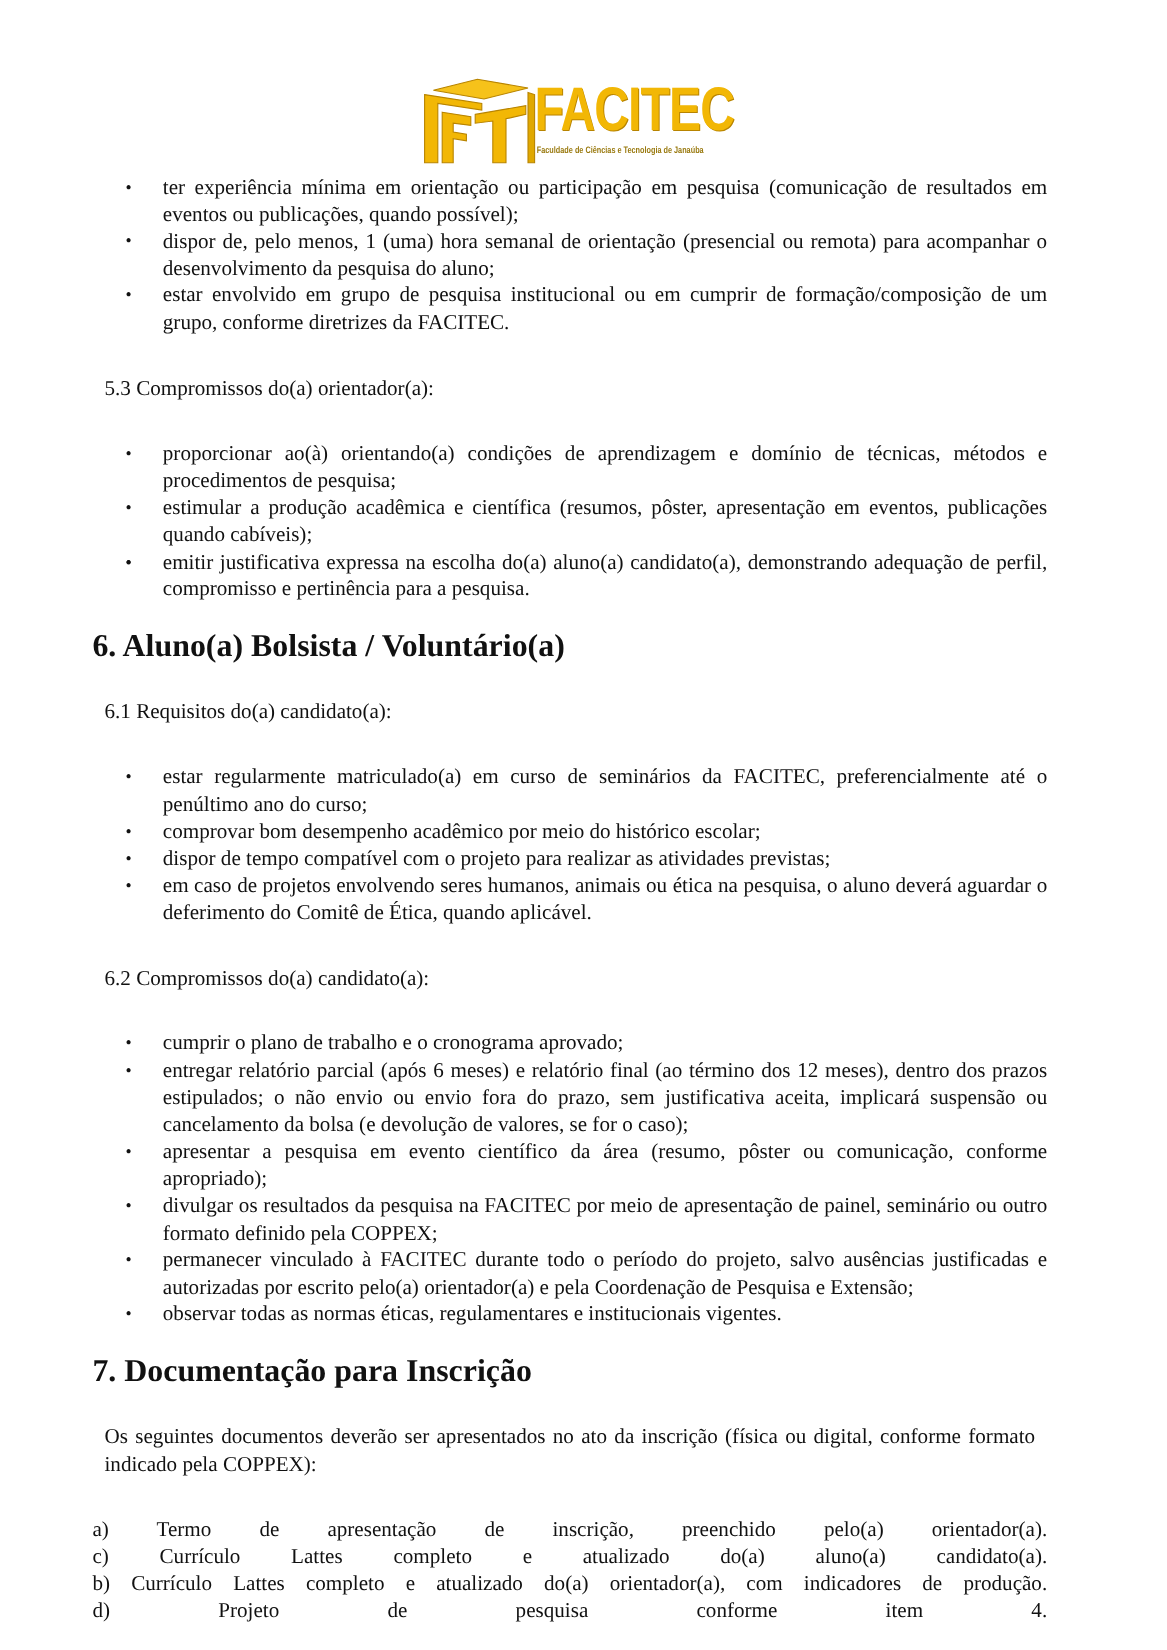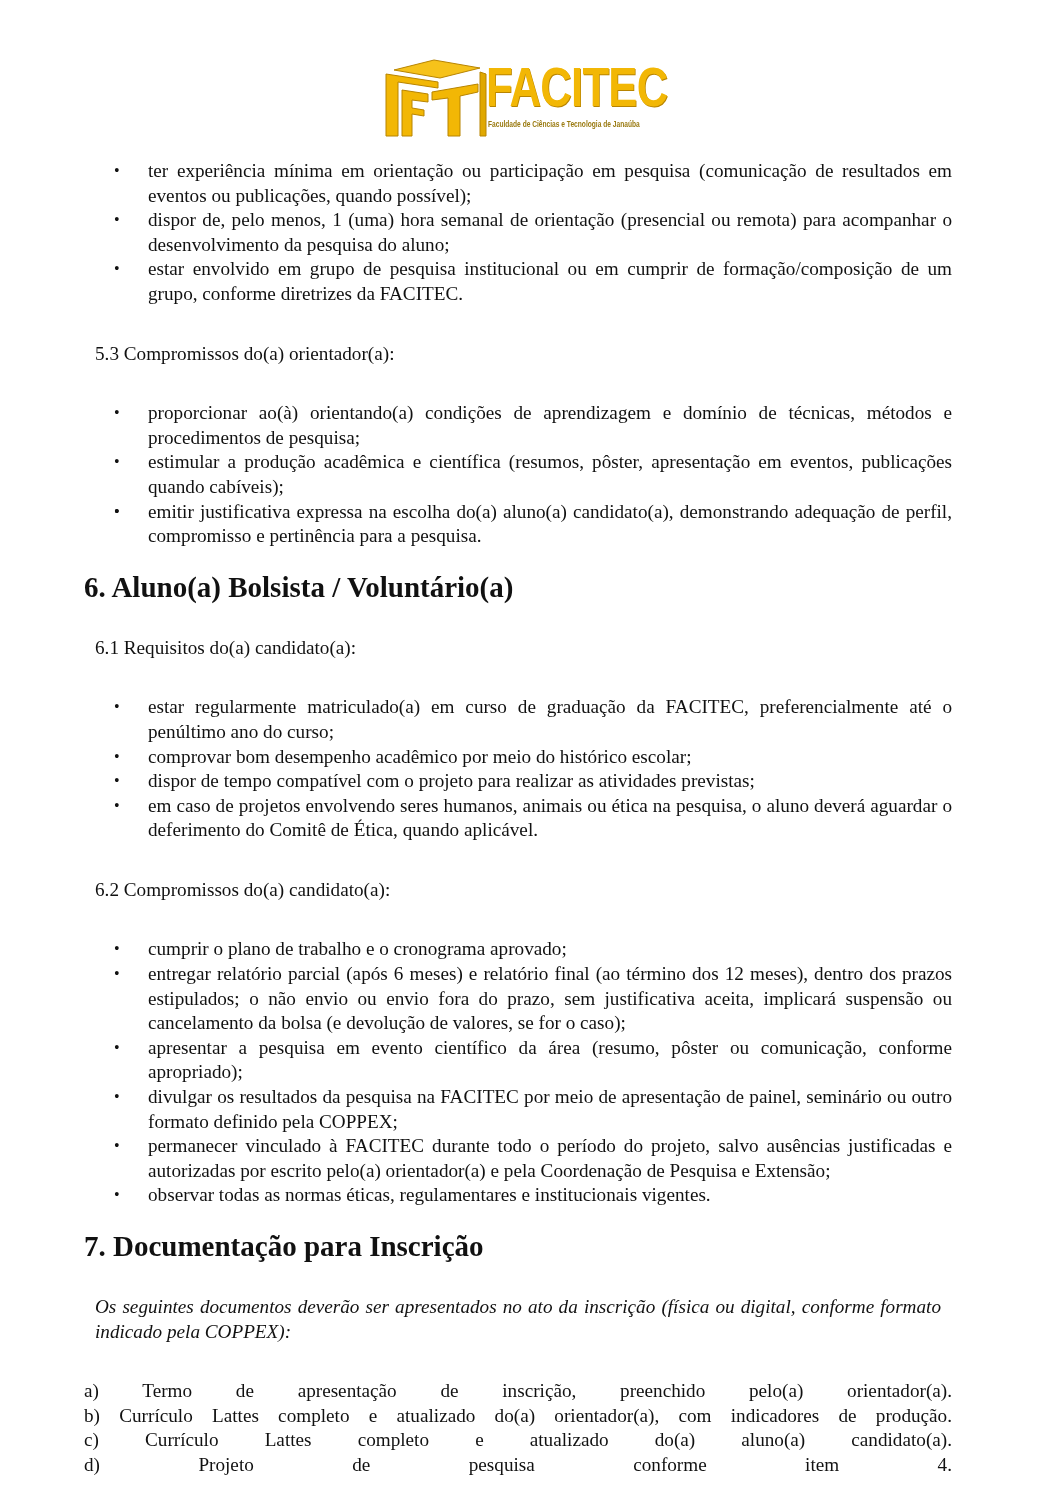--- a/index.html
+++ b/index.html
@@ -1,30 +1,30 @@
 <!DOCTYPE html>
 <html><head>
 <meta charset="utf-8">
 <style>
   html, body { margin: 0; padding: 0; background: #ffffff; }
   body { width: 1061px; height: 1500px; position: relative; overflow: hidden;
          font-family: "Liberation Serif", "DejaVu Serif", serif; color: #111; }
-  .logo { position: absolute; left: 380px; top: 56px; width: 290px; height: 84px; }
+  .logo { position: absolute; left: 380px; top: 68px; width: 290px; height: 84px; }
   .logo-text { position: absolute; left: 106px; top: 0px; font-family: "Liberation Sans", sans-serif;
                font-weight: bold; font-size: 56px; color: #f2b705; letter-spacing: -1px;
                transform: scaleX(0.78); transform-origin: left top; line-height: 62px;
                text-shadow: 1px 1px 0 #b88400; }
   .logo-sub { position: absolute; left: 108px; top: 63px; font-family: "Liberation Sans", sans-serif;
               font-weight: bold; font-size: 8.5px; color: #9a7a10; white-space: nowrap;
               transform: scaleX(0.78); transform-origin: left top; }
   .content { position: absolute; left: 84px; top: 159px; width: 868px; font-size: 19.2px; line-height: 24.6px; }
   ul { list-style: none; margin: 0; padding: 0; }
   li { position: relative; padding-left: 64px; text-align: justify; }
   li .bullet { position: absolute; left: 30px; top: 0; font-size: 16px; }
-  .justify { text-align: justify; font-style: italic; }
+  .justify { text-align: justify; }
   .para { margin: 11px; }
   h2 { font-size: 29px; font-weight: bold; margin: 0; line-height: 28px; }
   .gap-s { height: 24px; }
   .doc-line { text-align: justify; text-align-last: justify; }
   b { font-weight: normal; }
 </style>
 </head>
 <body>
 
 <div class="logo">
@@ -56,21 +56,21 @@
       <li><span class="bullet">•</span></li>
       <li><span class="bullet">•</span><span>emitir justificativa expressa na escolha do(a) aluno(a) candidato(a), demonstrando adequação de perfil, compromisso e pertinência para a pesquisa.</span></li>
     </ul>
 
   <div class="gap-s"></div>
   <h2>6. Aluno(a) Bolsista / Voluntário(a)</h2>
   <div class="gap-s"></div>
   <p class="para">6.1 Requisitos do(a) candidato(a):</p>
   <div class="gap-s"></div>
   <ul id="list-6-1">
-      <li><span class="bullet">•</span><span>estar regularmente matriculado(a) em curso de graduação da FACITEC, preferencialmente até o penúltimo ano do curso;</span></li>
+      <li><span class="bullet">•</span><span>estar regularmente matriculado(a) em curso de seminários da FACITEC, preferencialmente até o penúltimo ano do curso;</span></li>
       <li><span class="bullet">•</span><span>comprovar bom desempenho acadêmico por meio do histórico escolar;</span></li>
       <li><span class="bullet">•</span><span>dispor de tempo compatível com o projeto para realizar as atividades previstas;</span></li>
       <li><span class="bullet">•</span><span>em caso de projetos envolvendo seres humanos, animais ou ética na pesquisa, o aluno deverá aguardar o deferimento do Comitê de Ética, quando aplicável.</span></li>
     </ul>
 
   <div class="gap-s"></div>
   <p class="para">6.2 Compromissos do(a) candidato(a):</p>
   <div class="gap-s"></div>
   <ul id="list-6-2">
       <li><span class="bullet">•</span><span>cumprir o plano de trabalho e o cronograma aprovado;</span></li>
@@ -81,17 +81,17 @@
       <li><span class="bullet">•</span><span>observar todas as normas éticas, regulamentares e institucionais vigentes.</span></li>
     </ul>
 
   <div class="gap-s"></div>
   <h2>7. Documentação para Inscrição</h2>
   <div class="gap-s"></div>
   <p class="para justify">Os seguintes documentos deverão ser apresentados no ato da inscrição (física ou digital, conforme formato indicado pela COPPEX):</p>
   <div class="gap-s"></div>
   <div id="doc-list">
       <div class="doc-line">a) Termo de apresentação de inscrição, preenchido pelo(a) orientador(a).</div>
+      <div class="doc-line">c) Currículo Lattes completo e atualizado do(a) aluno(a) candidato(a).</div>
       <div class="doc-line">b) Currículo Lattes completo e atualizado do(a) orientador(a), com indicadores de produção.</div>
-      <div class="doc-line">c) Currículo Lattes completo e atualizado do(a) aluno(a) candidato(a).</div>
       <div class="doc-line">d) Projeto de pesquisa conforme item 4.</div>
     </div>
 </div>
 
 </body></html>

